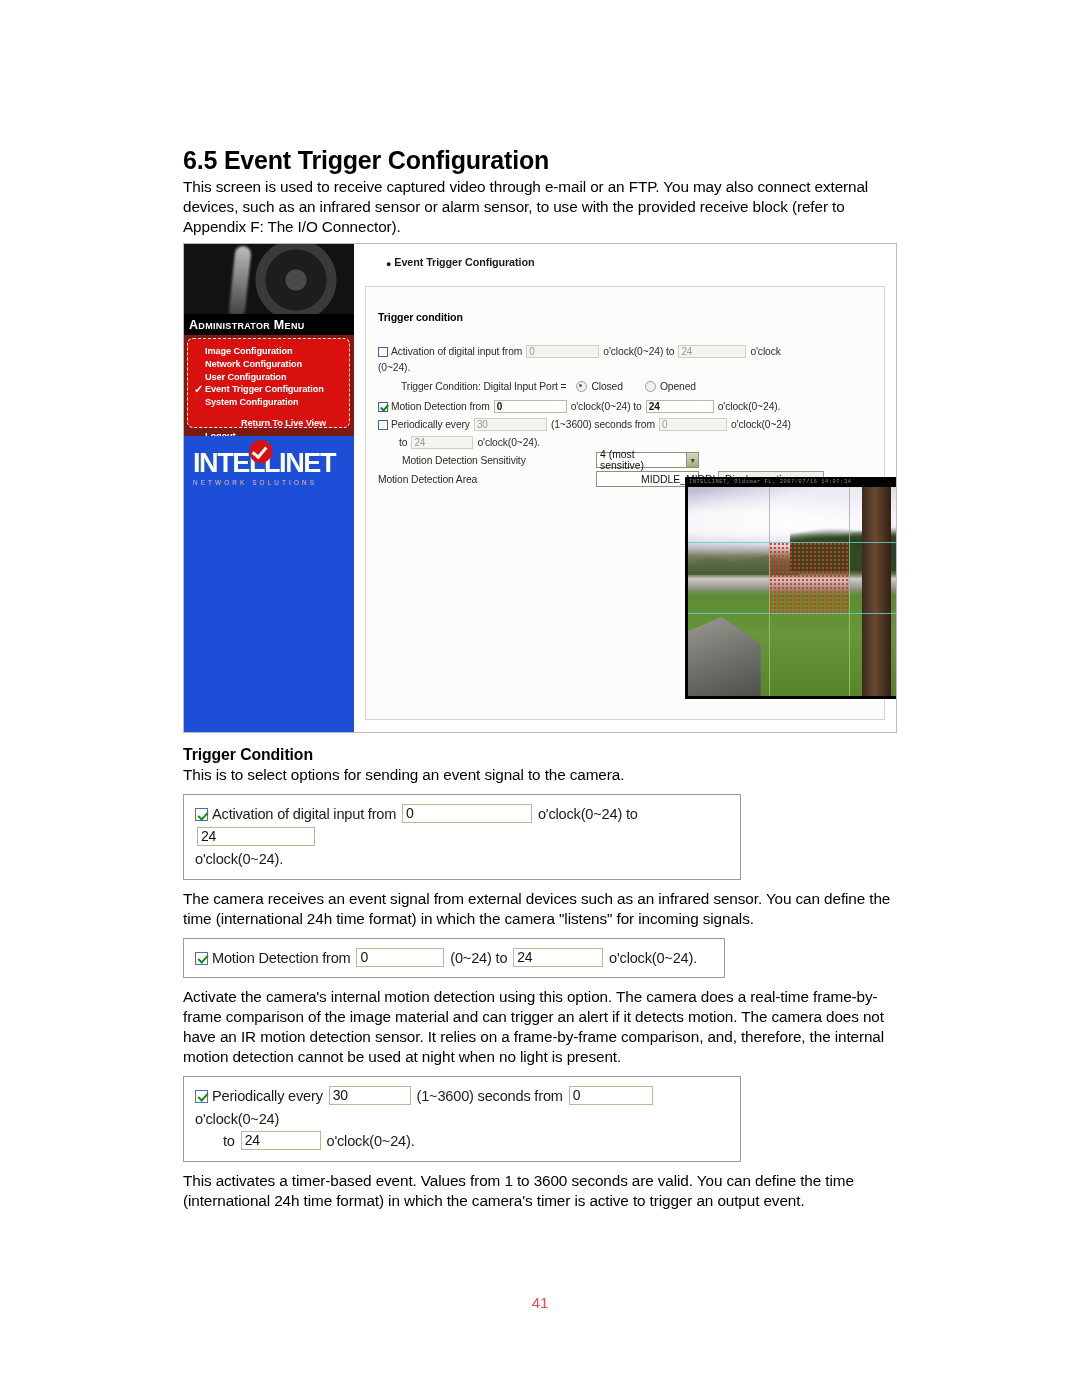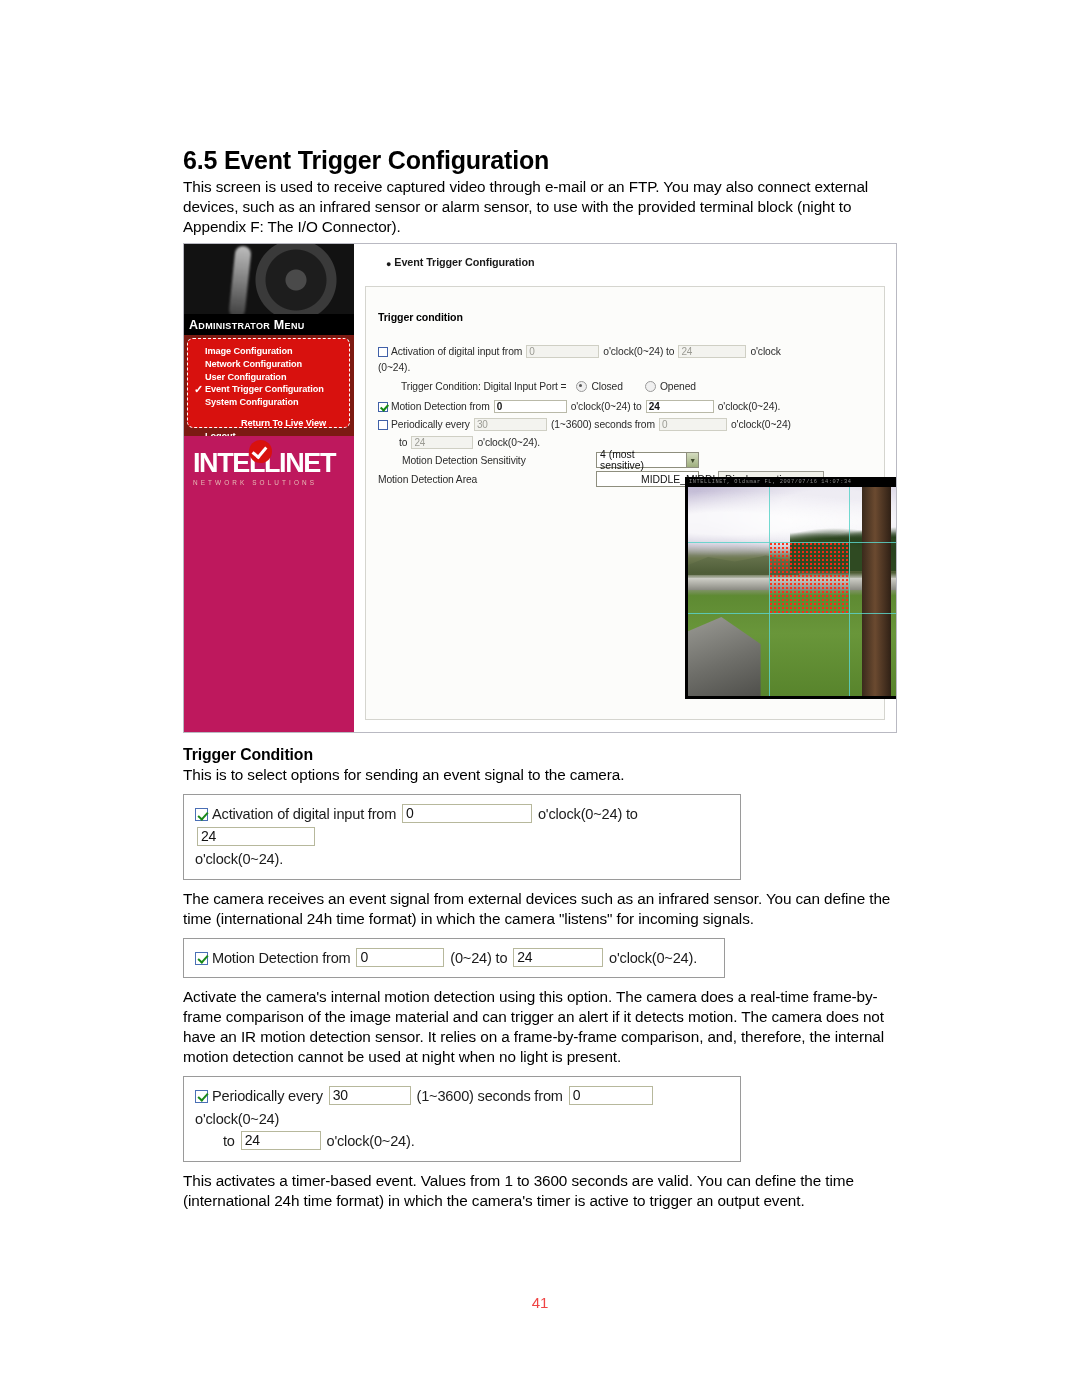--- a/index.html
+++ b/index.html
@@ -141,21 +141,21 @@
     top: 0px;
     color: #ffffff;
     font-size: 11px;
     font-weight: bold;
   }
   .brand-area {
     position: absolute;
     left: 0; top: 192px;
     width: 170px;
     height: 296px;
-    background: #be185d;
+    background: #1d4ed8;
   }
   .brand-logo {
     position: absolute;
     left: 9px; top: 14px;
     width: 152px;
   }
   .brand-name {
     font-size: 27px;
     font-weight: bold;
     color: #ffffff;
@@ -497,21 +497,21 @@
     color: #ef4444;
   }
 </style>
 </head>
 <body>
 
 <div class="page">
  <div class="content">
 
   <h1 class="sec-title">6.5 Event Trigger Configuration</h1>
-  <p class="body">This screen is used to receive captured video through e-mail or an FTP. You may also connect external devices, such as an infrared sensor or alarm sensor, to use with the provided terminal block (night to Appendix F: The I/O Connector).</p>
+  <p class="body">This screen is used to receive captured video through e-mail or an FTP. You may also connect external devices, such as an infrared sensor or alarm sensor, to use with the provided receive block (refer to Appendix F: The I/O Connector).</p>
 
   <div class="shot">
 
     <div class="shot-left">
       <div class="lens-photo"></div>
       <div class="admin-bar">Administrator Menu</div>
 
       <div class="menu-panel">
         <div class="menu-item">
           <span>Image Configuration</span>

